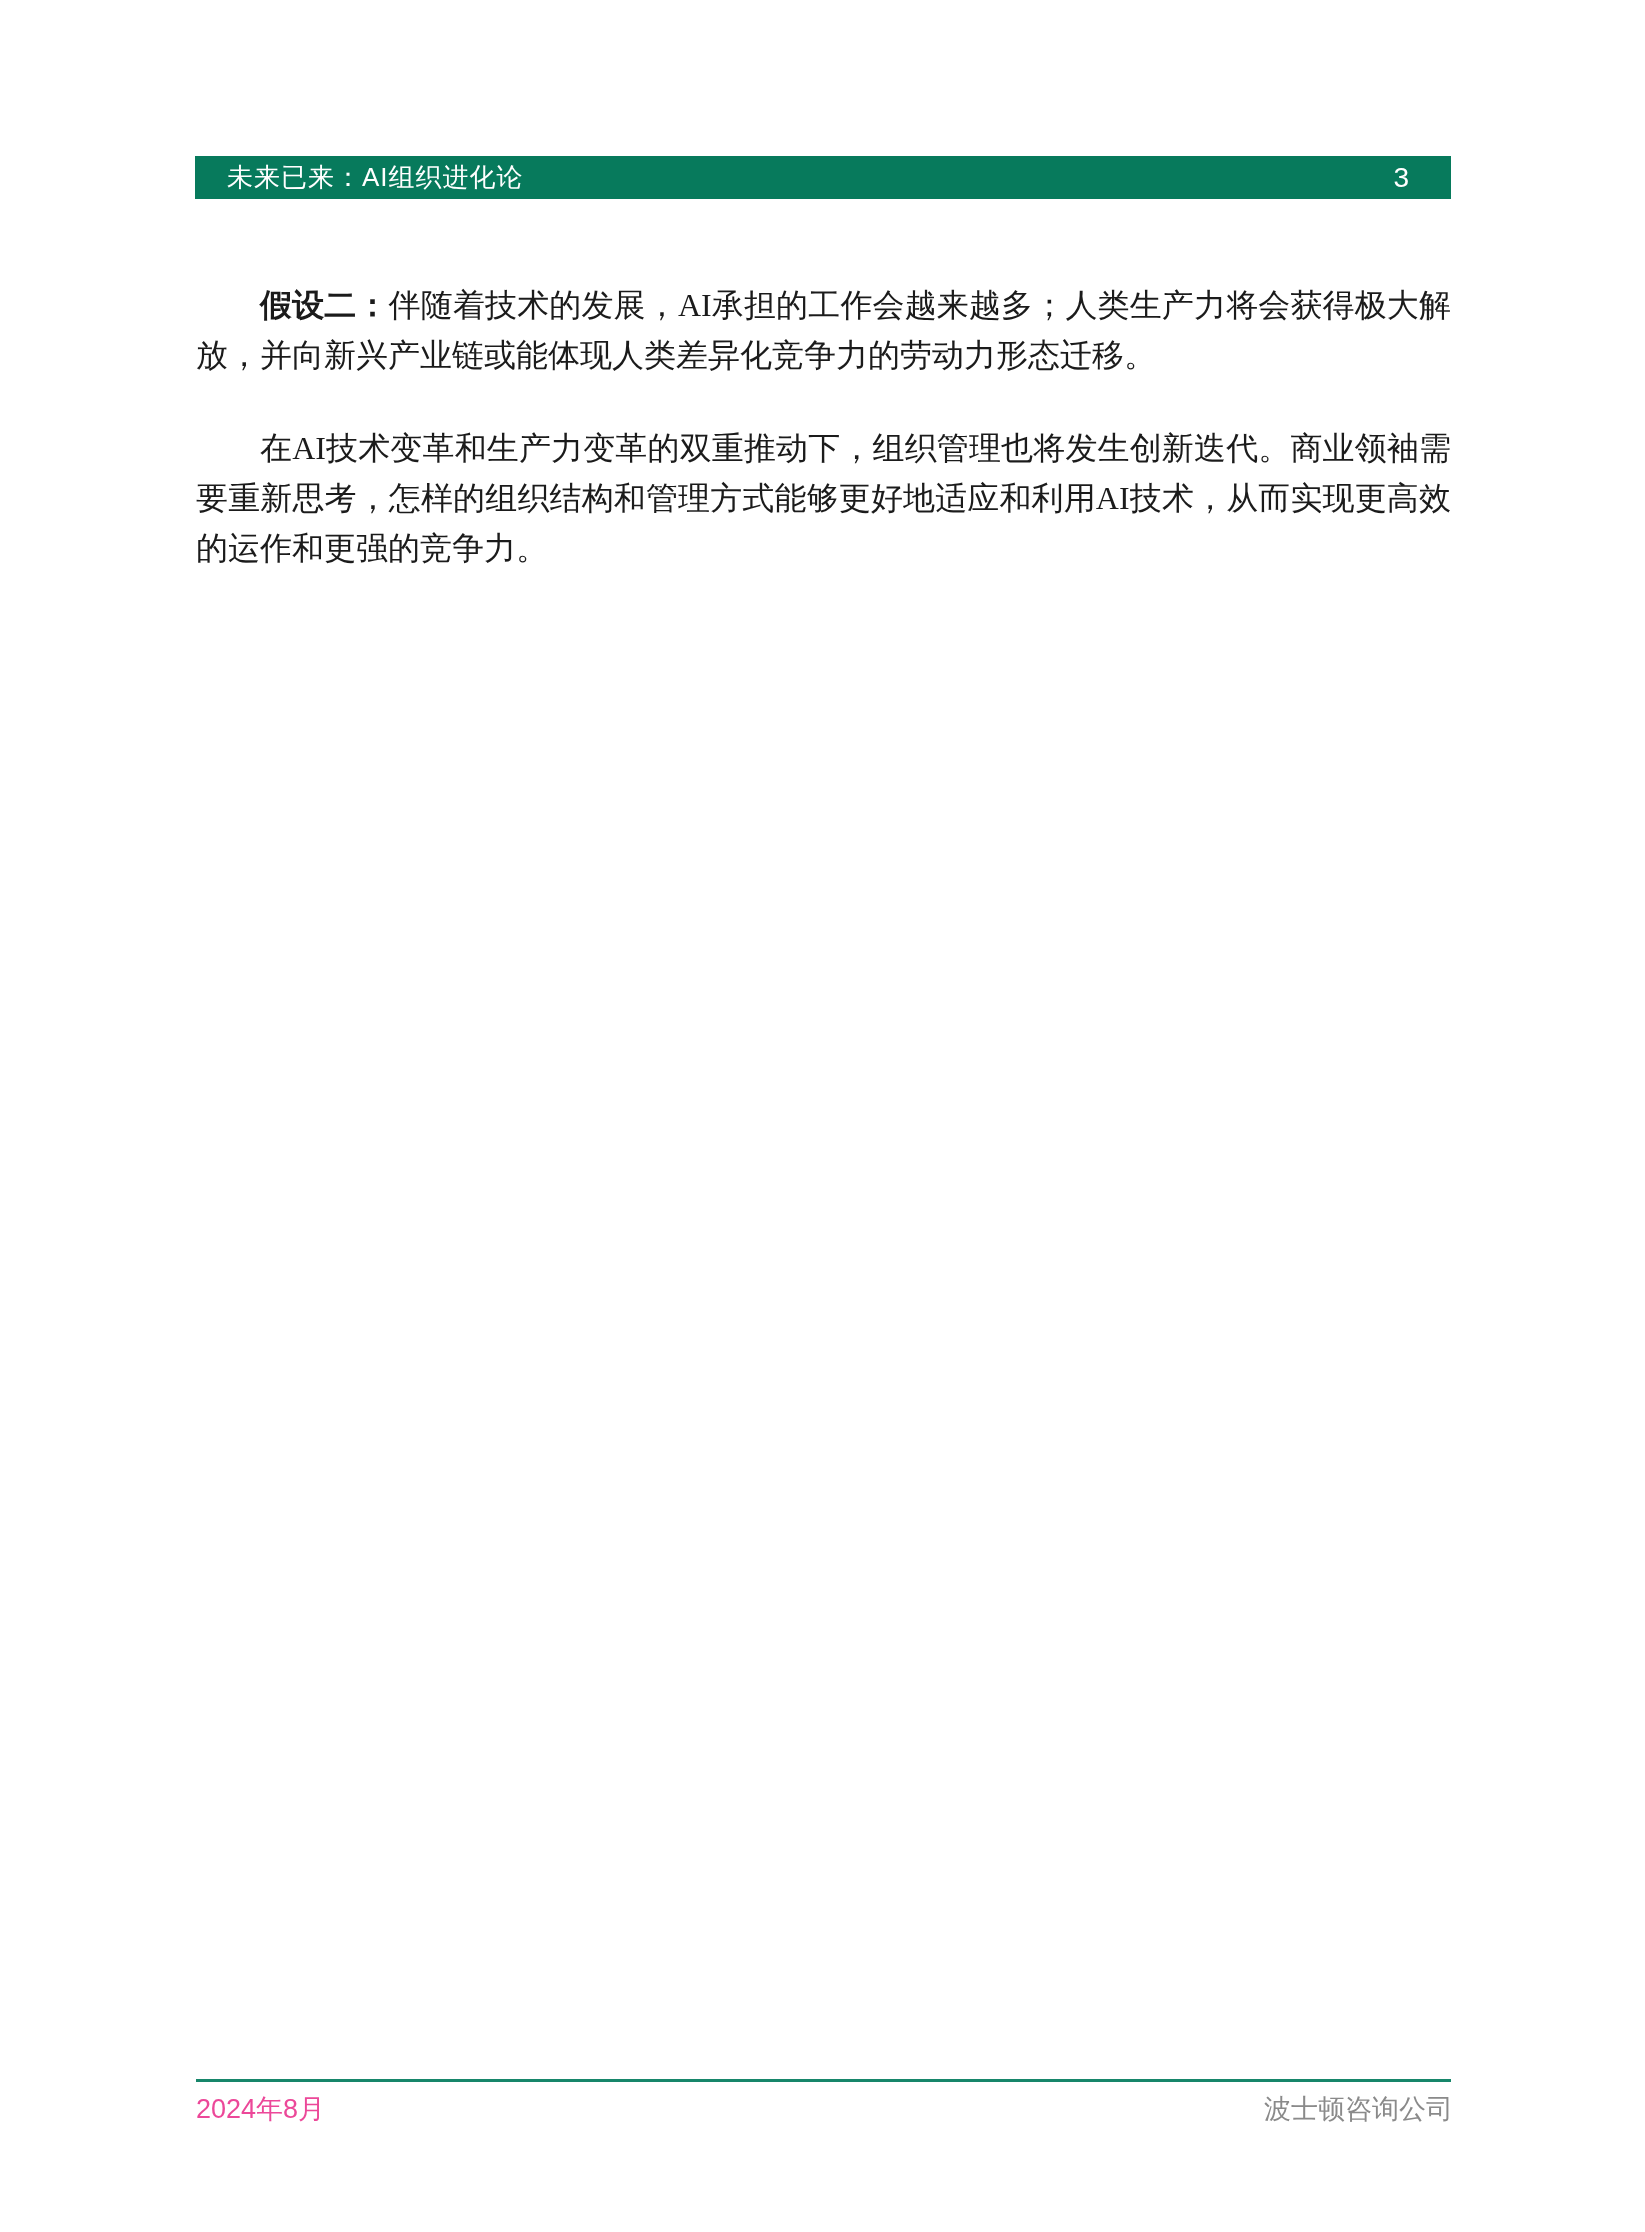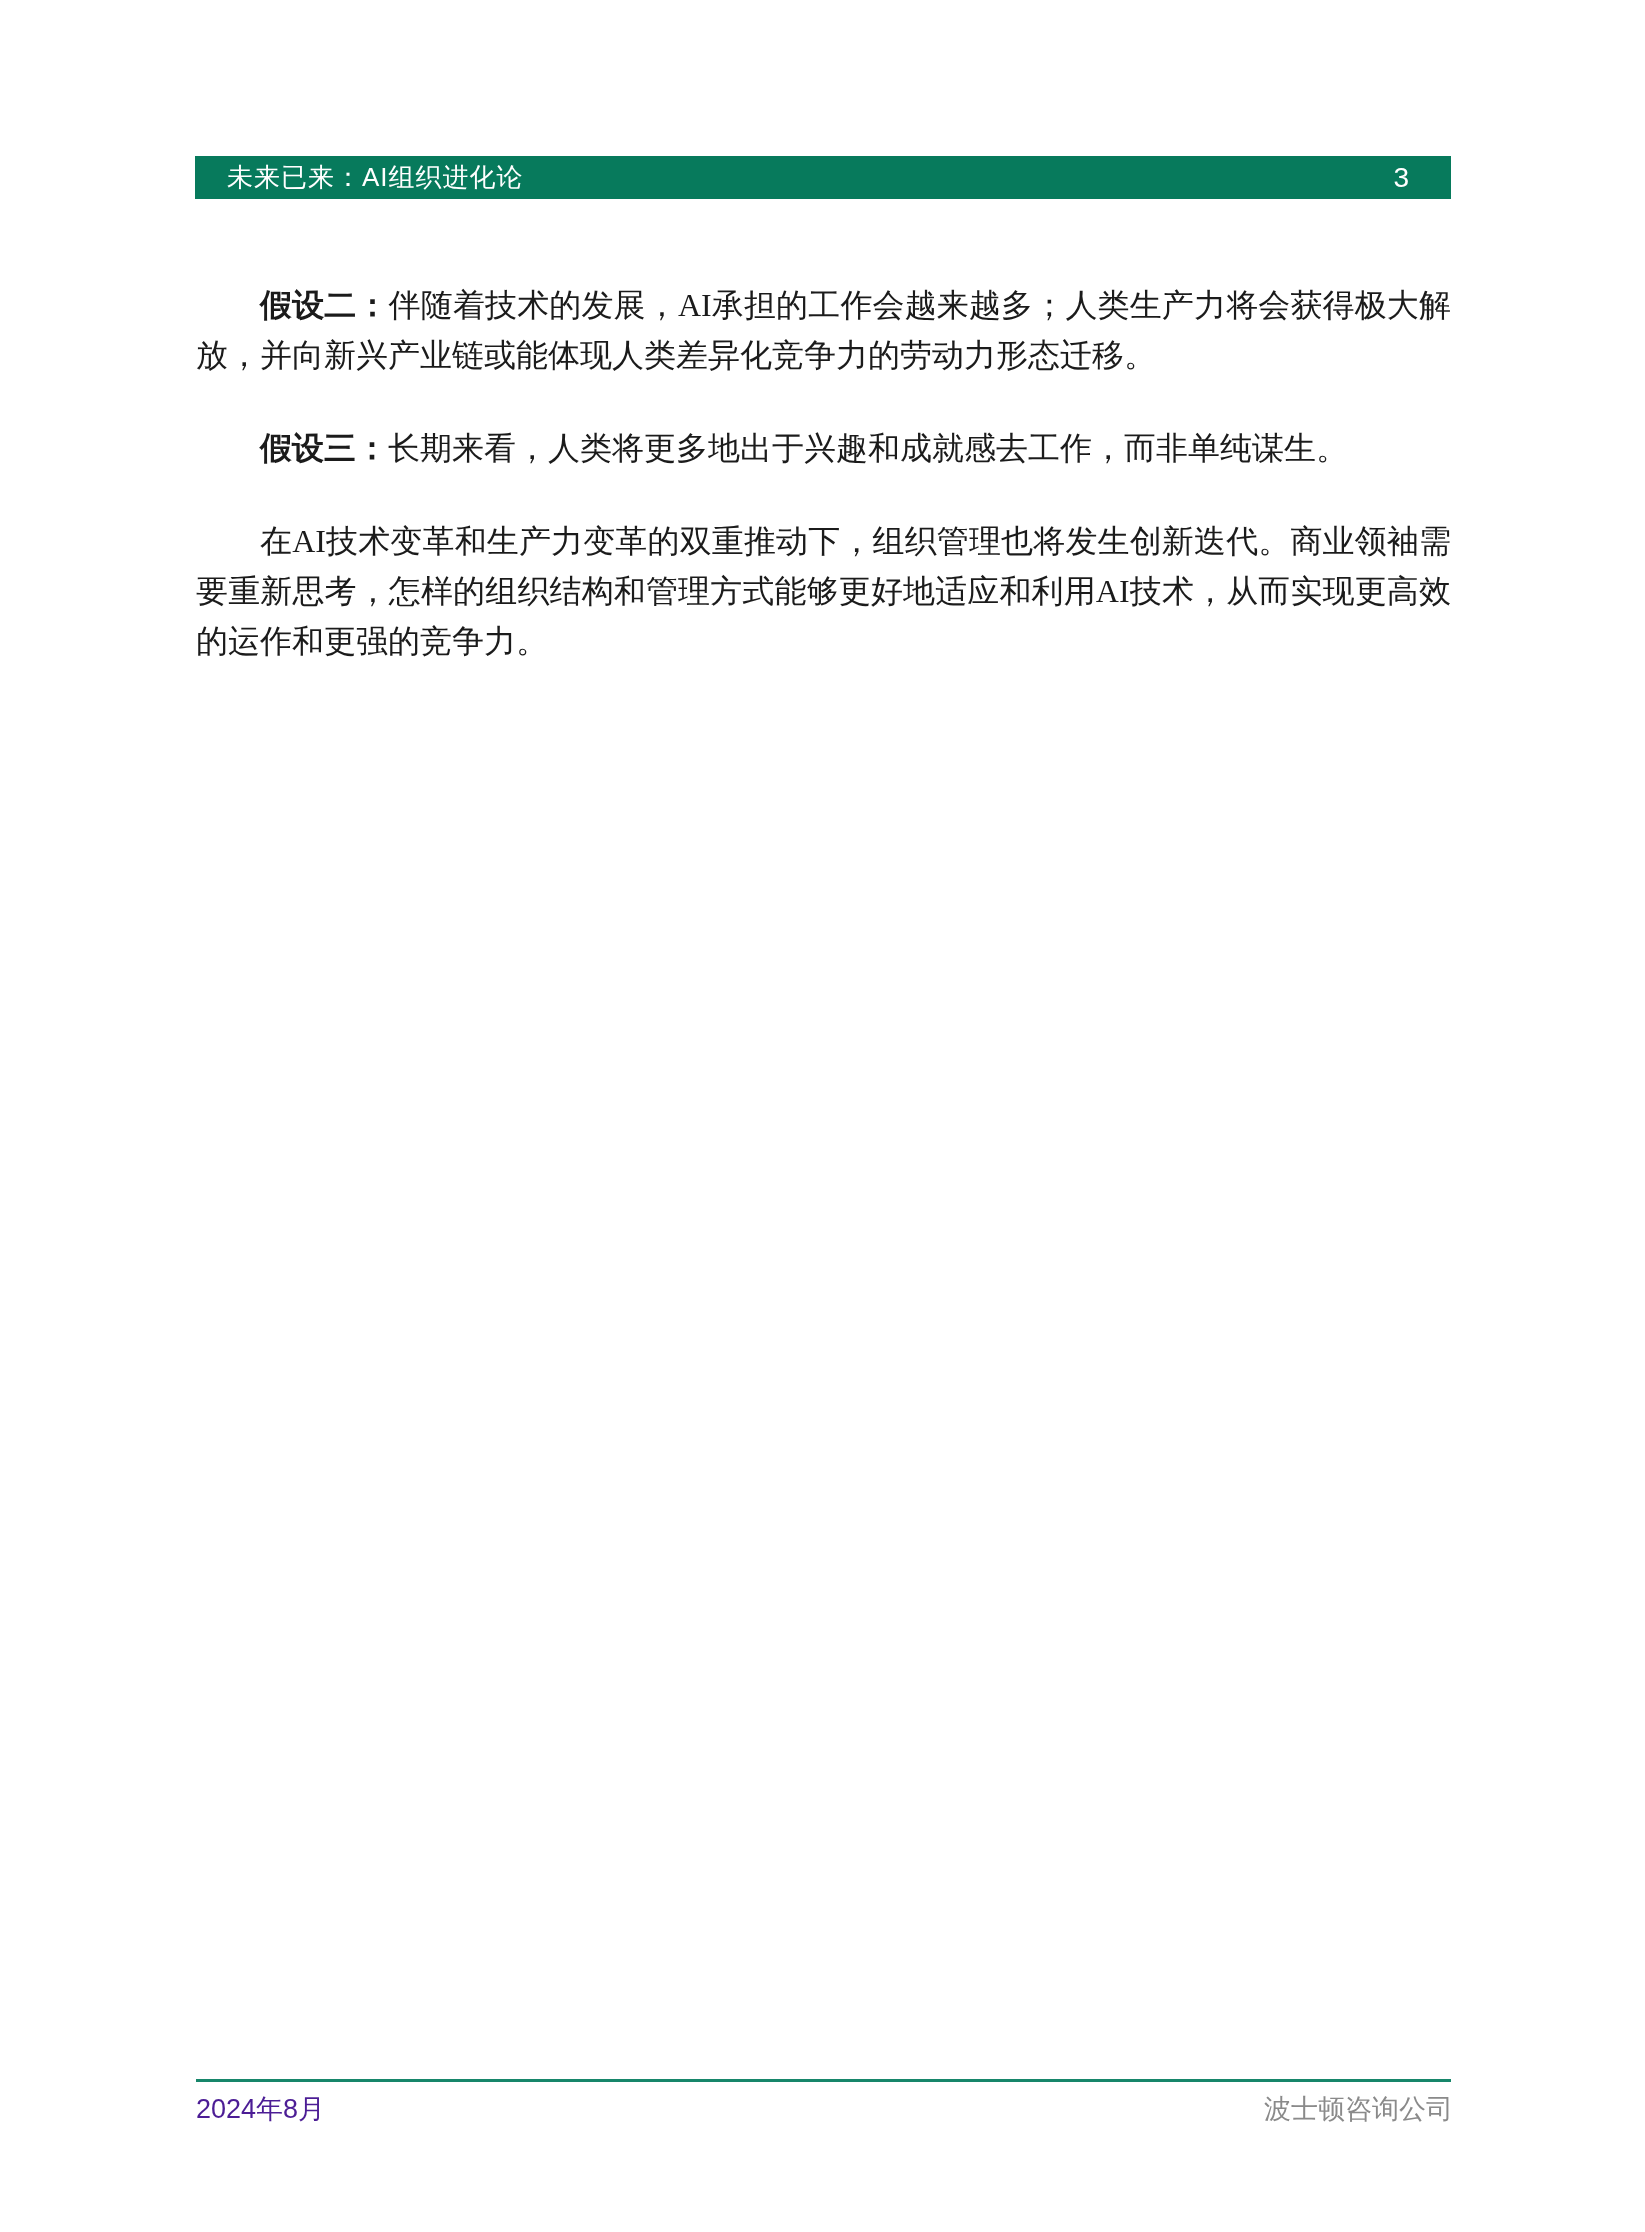--- a/index.html
+++ b/index.html
@@ -65,21 +65,21 @@
     width: 1255px;
     height: 3px;
     background: #17866A;
   }
   .footer-date {
     position: absolute;
     left: 196px;
     top: 2091px;
     font-family: "Liberation Sans", "DejaVu Sans", sans-serif;
     font-size: 27px;
-    color: #4c1d95;
+    color: #ec4899;
     text-align: center;
   }
   .footer-company {
     position: absolute;
     right: 193px;
     top: 2091px;
     font-family: "Liberation Sans", "DejaVu Sans", sans-serif;
     font-size: 27px;
     color: #8A8A8A;
     margin-left: 36px;
@@ -91,21 +91,20 @@
 <div id="page">
 
   <div class="header-bar">
     <span class="header-title">未来已来：AI组织进化论</span>
     <span class="page-number">3</span>
   </div>
 
   <div class="body-text">
     <p><strong class="para-label">假设二：</strong><span>伴随着技术的发展，AI承担的工作会越来越多；人类生产力将会获得极大解放，并向新兴产业链或能体现人类差异化竞争力的劳动力形态迁移。</span></p>
 
-    <p><strong class="para-label">假设三：</strong><span>长期来看，人类将更多地出于兴趣和成就感去工作，而非单纯谋生。</span></p>
 
     <p><strong class="para-label"></strong><span>在AI技术变革和生产力变革的双重推动下，组织管理也将发生创新迭代。商业领袖需要重新思考，怎样的组织结构和管理方式能够更好地适应和利用AI技术，从而实现更高效的运作和更强的竞争力。</span></p>
   </div>
 
   <div class="footer-rule"></div>
 
   <span class="footer-date">2024年8月</span>
 
   <span class="footer-company">波士顿咨询公司</span>
 

